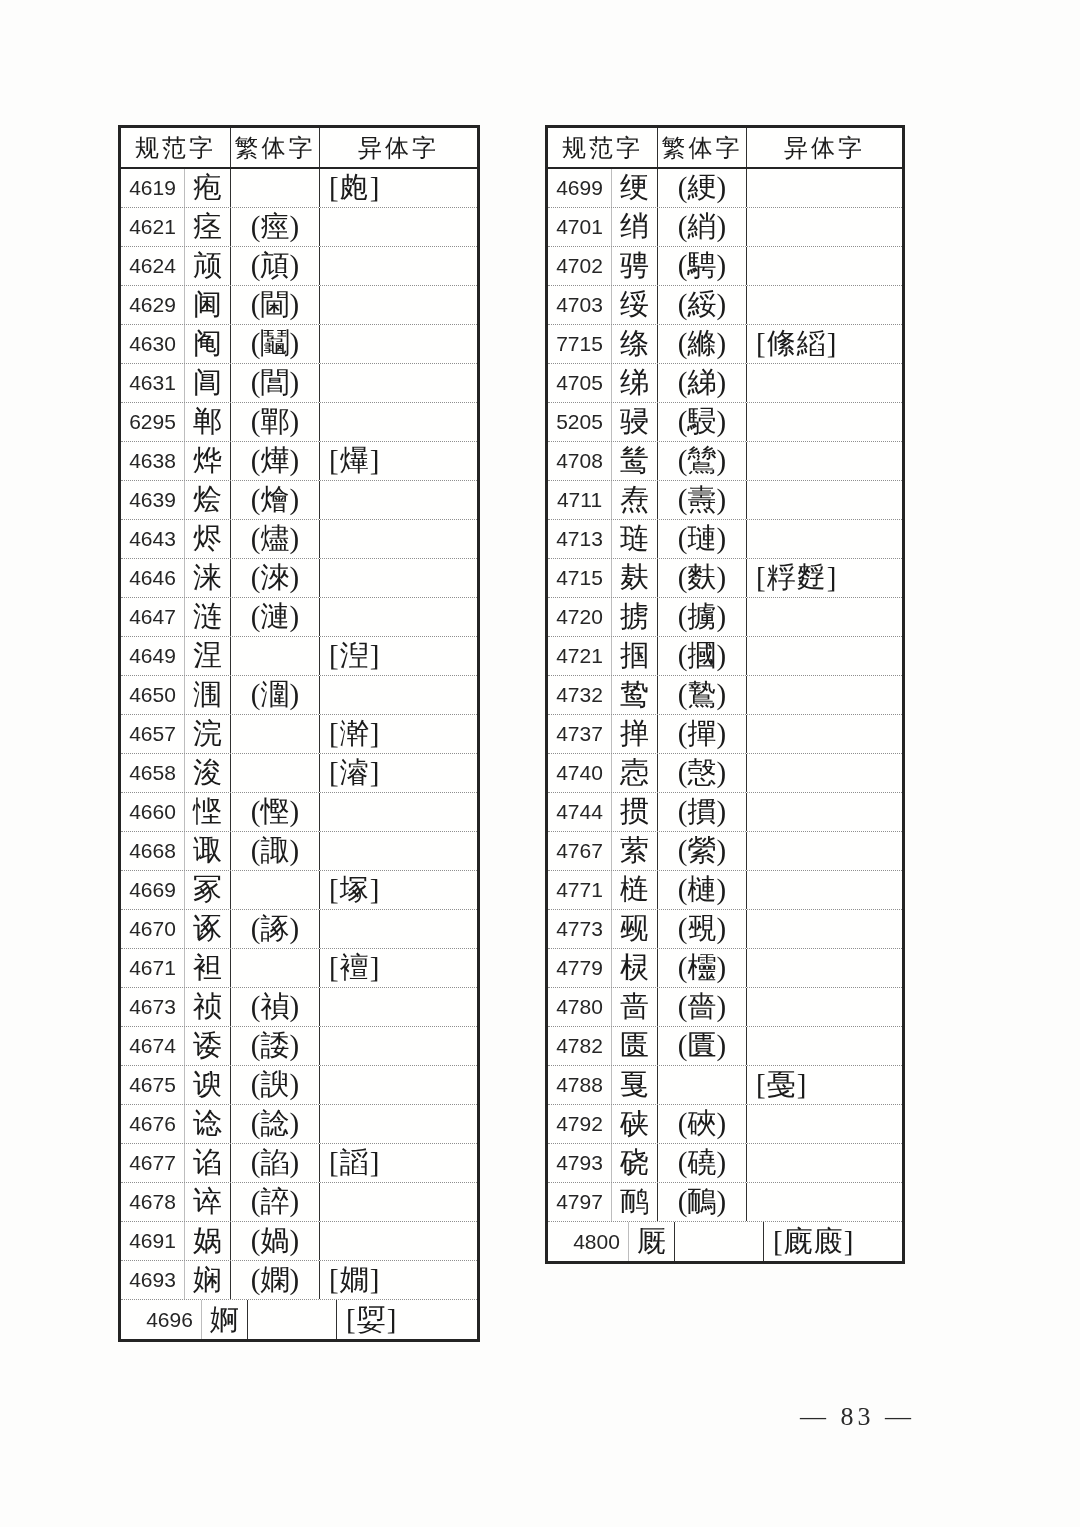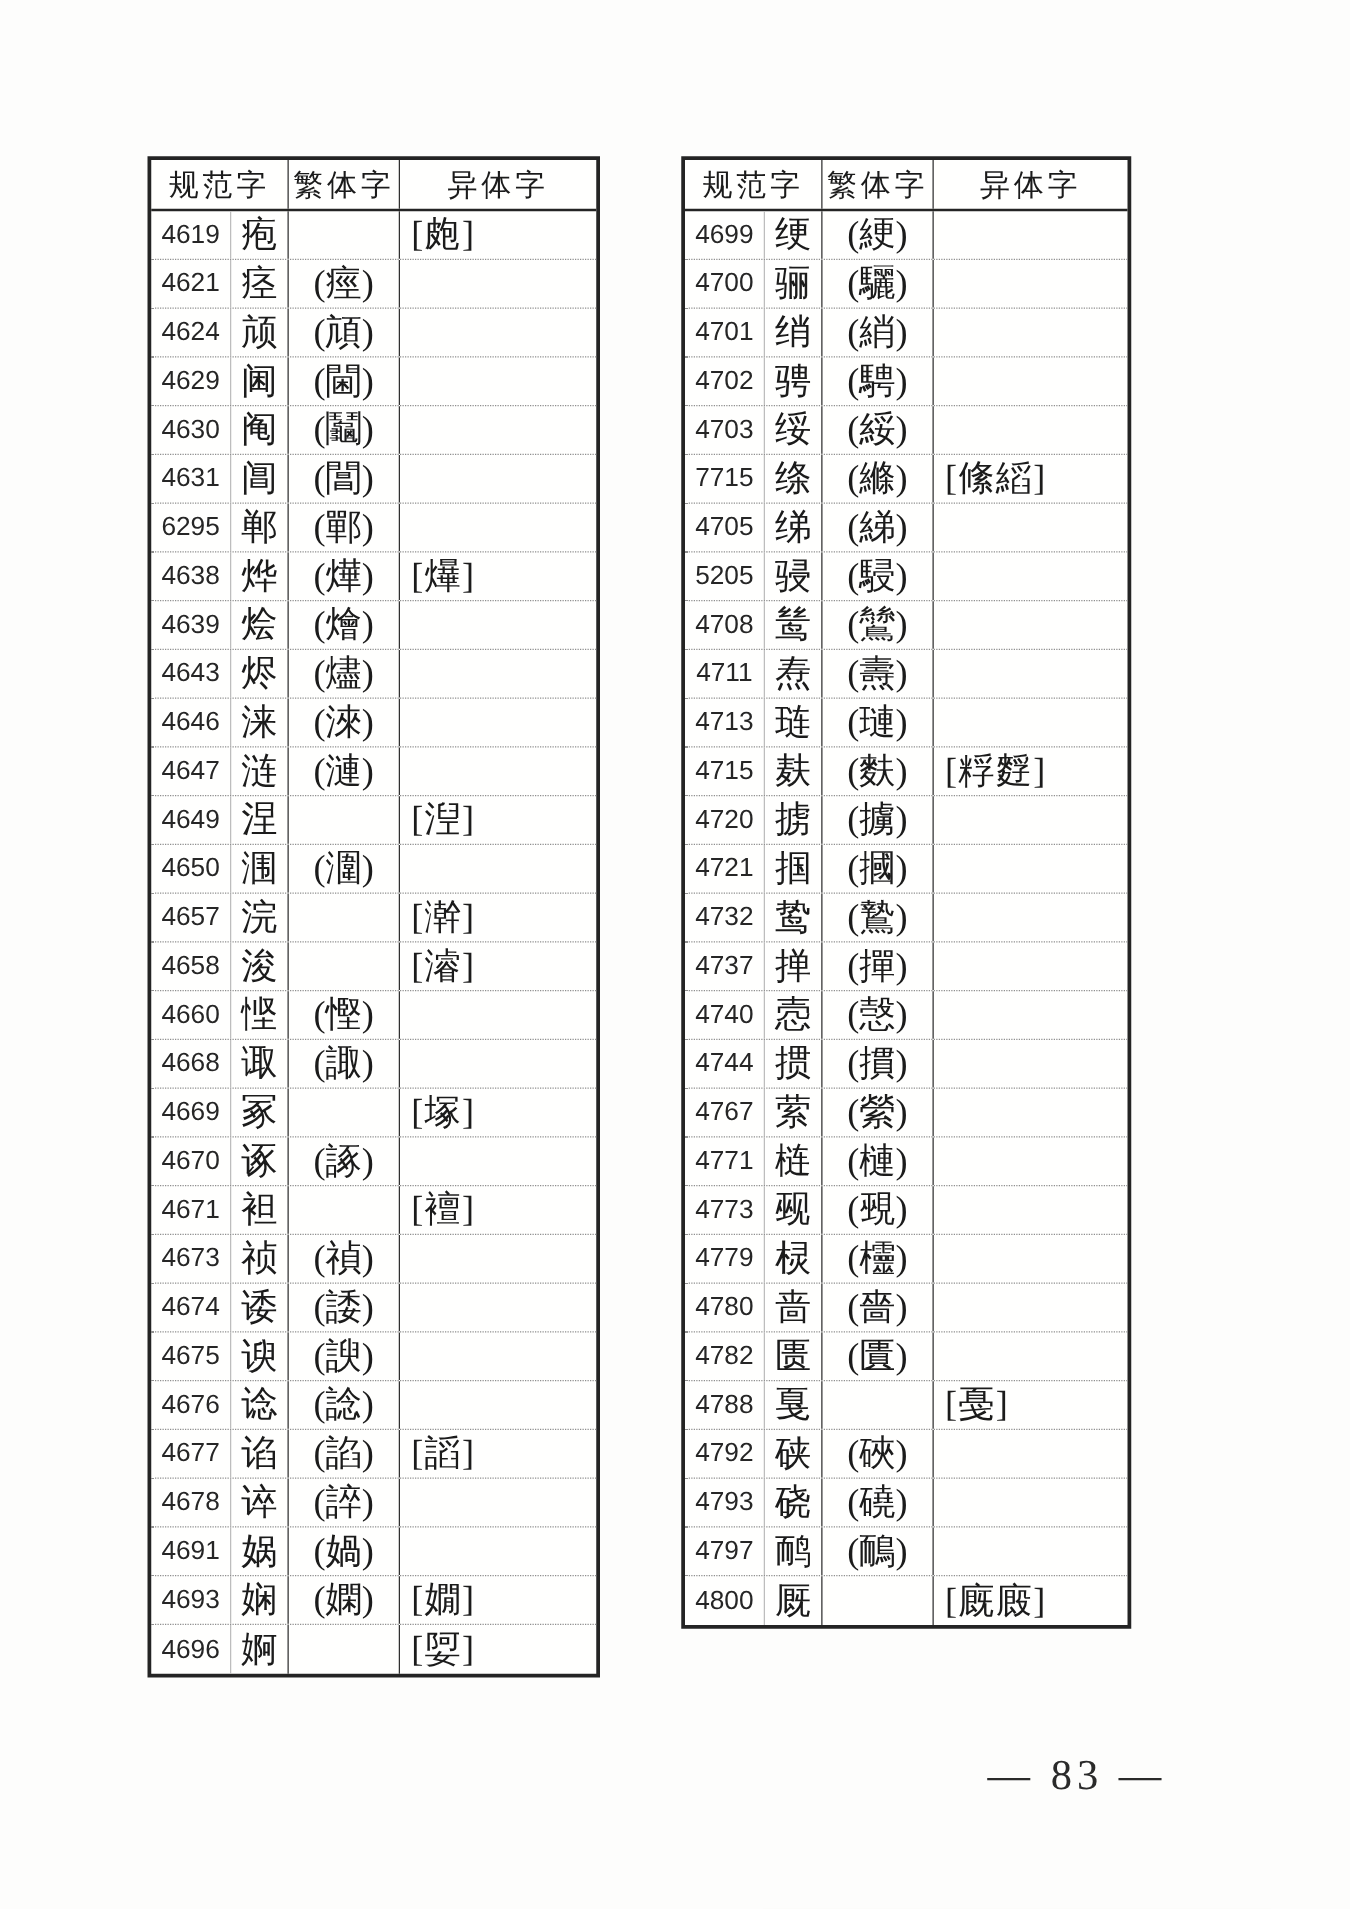--- a/index.html
+++ b/index.html
@@ -42,21 +42,21 @@
   }
   .hcell:last-child { border-right:none; }
 
   .row {
     display:grid;
     grid-template-columns:64px 46px 89px 1fr;
     height:39px;
     border-bottom:1px dotted #8f8f8f;
     box-sizing:border-box;
   }
-  .row:last-child { border-bottom:none; }
+  .row:last-child { border-bottom:none;padding-left:17px; }
 
   .cell {
     display:flex; align-items:center;
     box-sizing:border-box;
     overflow:hidden;
     white-space:nowrap;
   }
   .cell.no {
     justify-content:center;
     font-family:"Liberation Sans", sans-serif;
@@ -78,21 +78,21 @@
     justify-content:flex-start;
     padding-left:9px;
     font-size:29px;
     letter-spacing:1px;
   }
 
   .page-number {
     position:absolute;
     top:1402px; left:790px; width:135px;
     text-align:center;
-    font-size:34px;
+    font-size:26px;
     letter-spacing:4px;
     color:#2a2a2a;
     white-space:nowrap;
   }
 </style>
 </head>
 <body>
 
 <div class="page">
 
@@ -293,26 +293,20 @@
       <div class="hcell">异体字</div>
     </div>
     <div class="tbody">
         <div class="row">
     <div class="cell no">4699</div>
     <div class="cell char">绠</div>
     <div class="cell trad">(綆)</div>
     <div class="cell variant"></div>
   </div>
         <div class="row">
-    <div class="cell no">4700</div>
-    <div class="cell char">骊</div>
-    <div class="cell trad">(驪)</div>
-    <div class="cell variant"></div>
-  </div>
-        <div class="row">
     <div class="cell no">4701</div>
     <div class="cell char">绡</div>
     <div class="cell trad">(綃)</div>
     <div class="cell variant"></div>
   </div>
         <div class="row">
     <div class="cell no">4702</div>
     <div class="cell char">骋</div>
     <div class="cell trad">(騁)</div>
     <div class="cell variant"></div>

